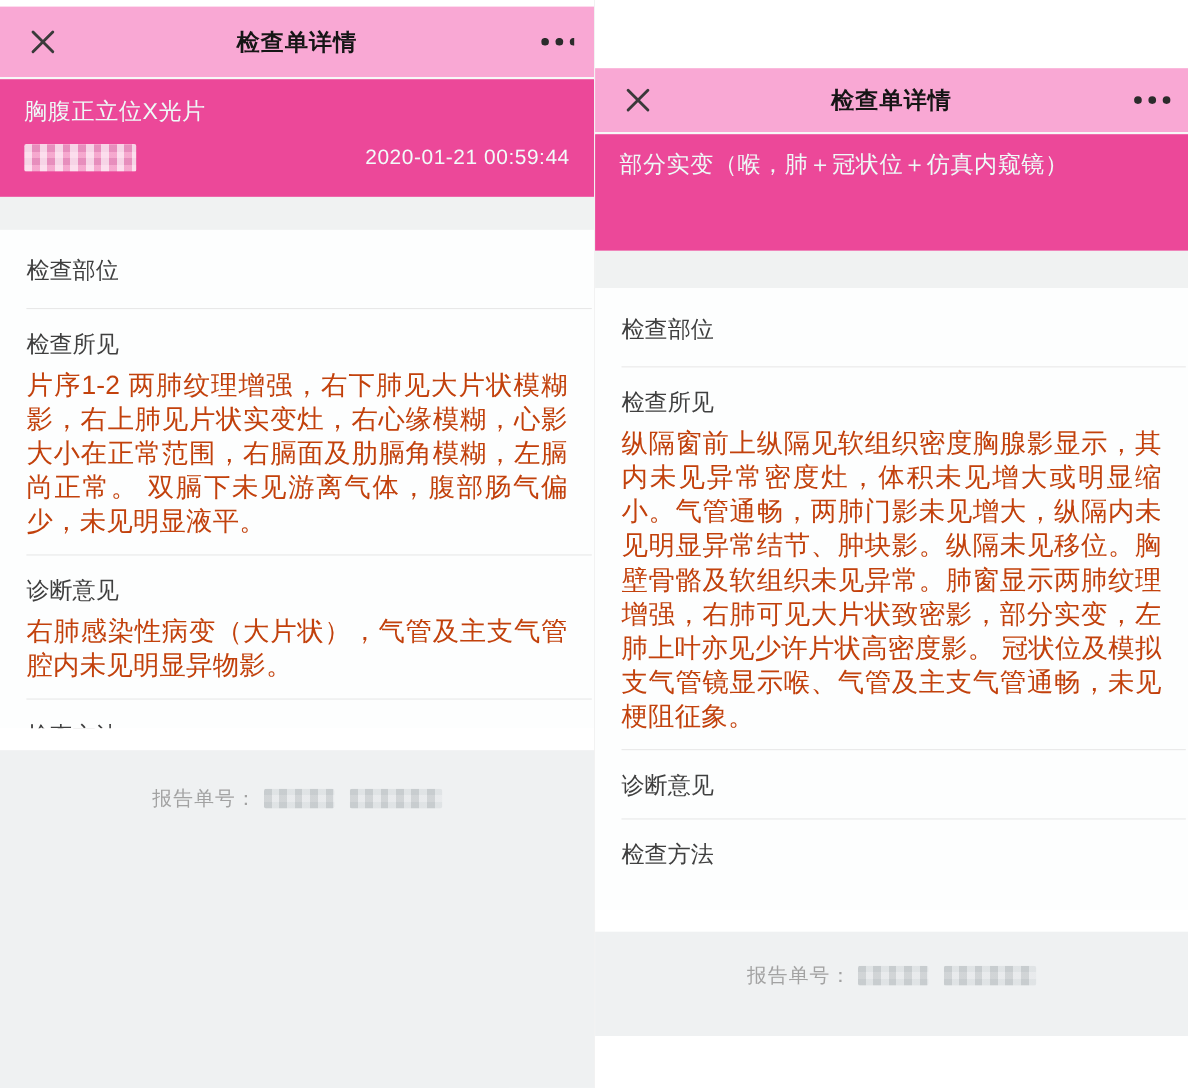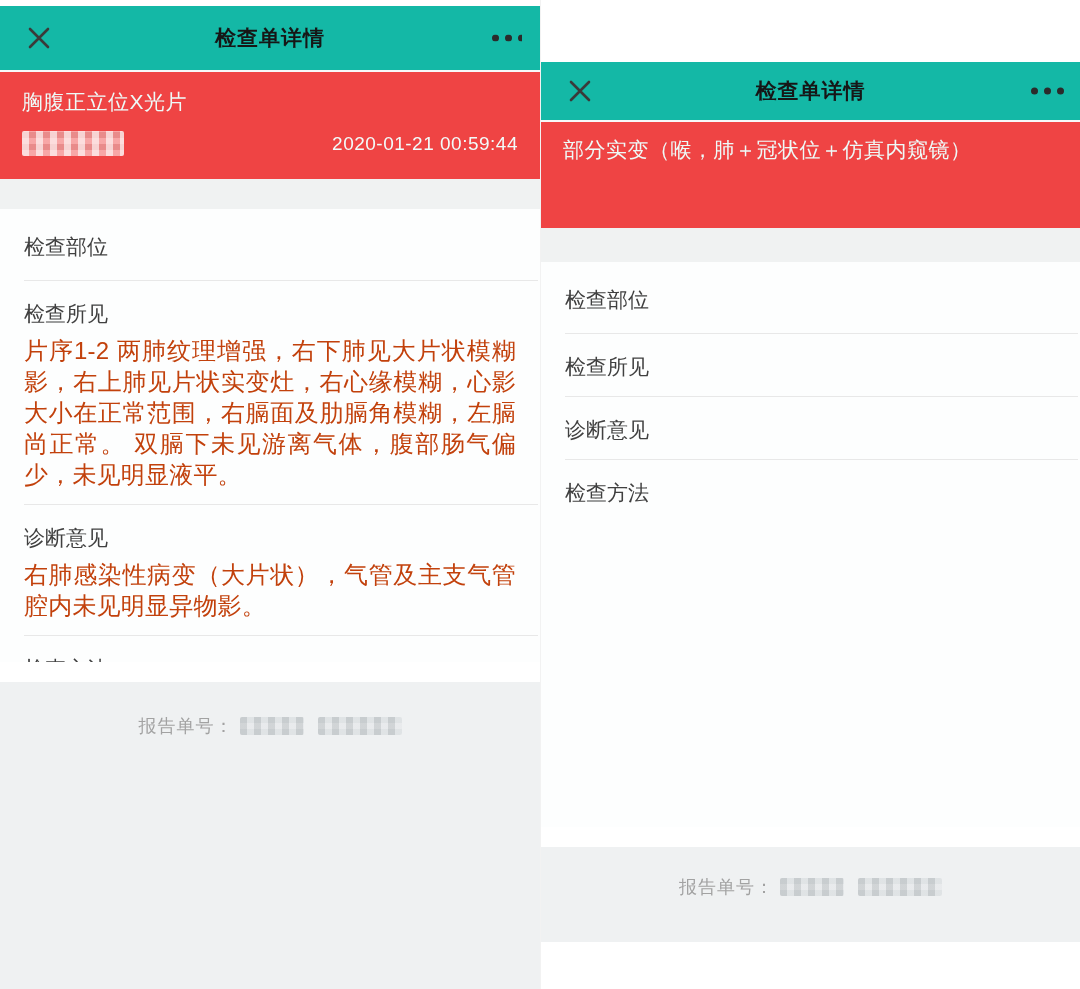--- a/index.html
+++ b/index.html
@@ -5,33 +5,33 @@
   html,body{margin:0;padding:0;background:#fff;}
   body{font-family:"Liberation Sans","DejaVu Sans",sans-serif;-webkit-font-smoothing:antialiased;}
   .stage{width:1080px;height:989px;display:flex;overflow:hidden;background:#fff;}
   .panel{width:540px;height:989px;display:flex;flex-direction:column;overflow:hidden;background:#fff;position:relative;}
   .panel.right{border-left:1px solid rgba(0,0,0,0.05);width:539px;}
 
   .top-strip{background:#ffffff;flex:0 0 auto;}
   .panel.left  .top-strip{height:6px;}
   .panel.right .top-strip{height:62px;}
 
-  .navbar{background:#14b8a6;position:relative;display:flex;align-items:center;justify-content:center;flex:0 0 auto;}
+  .navbar{background:#f9a8d4;position:relative;display:flex;align-items:center;justify-content:center;flex:0 0 auto;}
   .panel.left  .navbar{height:64px;}
   .panel.right .navbar{height:58px;}
   .nav-title{font-size:21px;font-weight:bold;color:#161616;letter-spacing:1px;}
   .nav-close{position:absolute;left:24px;top:50%;transform:translateY(-50%);width:30px;height:30px;display:flex;align-items:center;justify-content:center;cursor:pointer;background:none;border:none;padding:0;}
   .nav-close svg{display:block;}
   .nav-more{position:absolute;right:16px;top:50%;transform:translateY(-50%);display:flex;align-items:center;gap:6px;cursor:pointer;background:none;border:none;padding:0;}
   .nav-more.clipped{width:30px;overflow:hidden;justify-content:flex-start;right:18px;}
   .dot{width:7px;height:7px;border-radius:50%;background:#2b2b2b;flex:0 0 auto;}
 
   .nav-sep{height:2px;background:#f7f8f8;flex:0 0 auto;}
 
-  .banner{background:#ef4444;color:#eefaf8;flex:0 0 auto;box-sizing:border-box;padding:16px 22px 0;}
+  .banner{background:#ec4899;color:#eefaf8;flex:0 0 auto;box-sizing:border-box;padding:16px 22px 0;}
   .panel.left  .banner{height:107px;}
   .panel.right .banner{height:106px;padding-top:14px;}
   .banner-title{font-size:21px;line-height:28px;color:#eefaf8;letter-spacing:0.5px;white-space:nowrap;overflow:hidden;}
   .banner-row{display:flex;align-items:center;justify-content:space-between;margin-top:15px;}
   .redacted-name{width:102px;height:25px;border-radius:2px;
      background:
        repeating-linear-gradient(90deg, rgba(255,255,255,0.70) 0 7px, rgba(255,255,255,0.22) 7px 14px),
        repeating-linear-gradient(0deg, rgba(255,255,255,0.40) 0 6px, rgba(190,228,224,0.25) 6px 12px);}
   .banner-time{font-size:19px;color:#f2fbfa;letter-spacing:0.5px;}
 
@@ -136,20 +136,21 @@
     </div>
     <div class="nav-sep"></div>
     <div class="banner">
       <div class="banner-title">部分实变（喉，肺＋冠状位＋仿真内窥镜）</div>
     </div>
     <div class="gap"></div>
     <div class="card">
       <div class="sec-heading">检查部位</div>
       <div class="divider after-heading"></div>
       <div class="sec-heading">检查所见</div>
+      <p class="sec-body">纵隔窗前上纵隔见软组织密度胸腺影显示，其内未见异常密度灶，体积未见增大或明显缩小。气管通畅，两肺门影未见增大，纵隔内未见明显异常结节、肿块影。纵隔未见移位。胸壁骨骼及软组织未见异常。肺窗显示两肺纹理增强，右肺可见大片状致密影，部分实变，左肺上叶亦见少许片状高密度影。 冠状位及模拟支气管镜显示喉、气管及主支气管通畅，未见梗阻征象。</p>
       <div class="divider"></div>
       <div class="sec-heading">诊断意见</div>
       <div class="divider"></div>
       <div class="sec-heading">检查方法</div>
     </div>
     <div class="footer">
       <div class="footer-gray">
         <div class="footer-line">
           <span class="footer-label">报告单号：</span>
           <span class="redacted-number a"></span>

